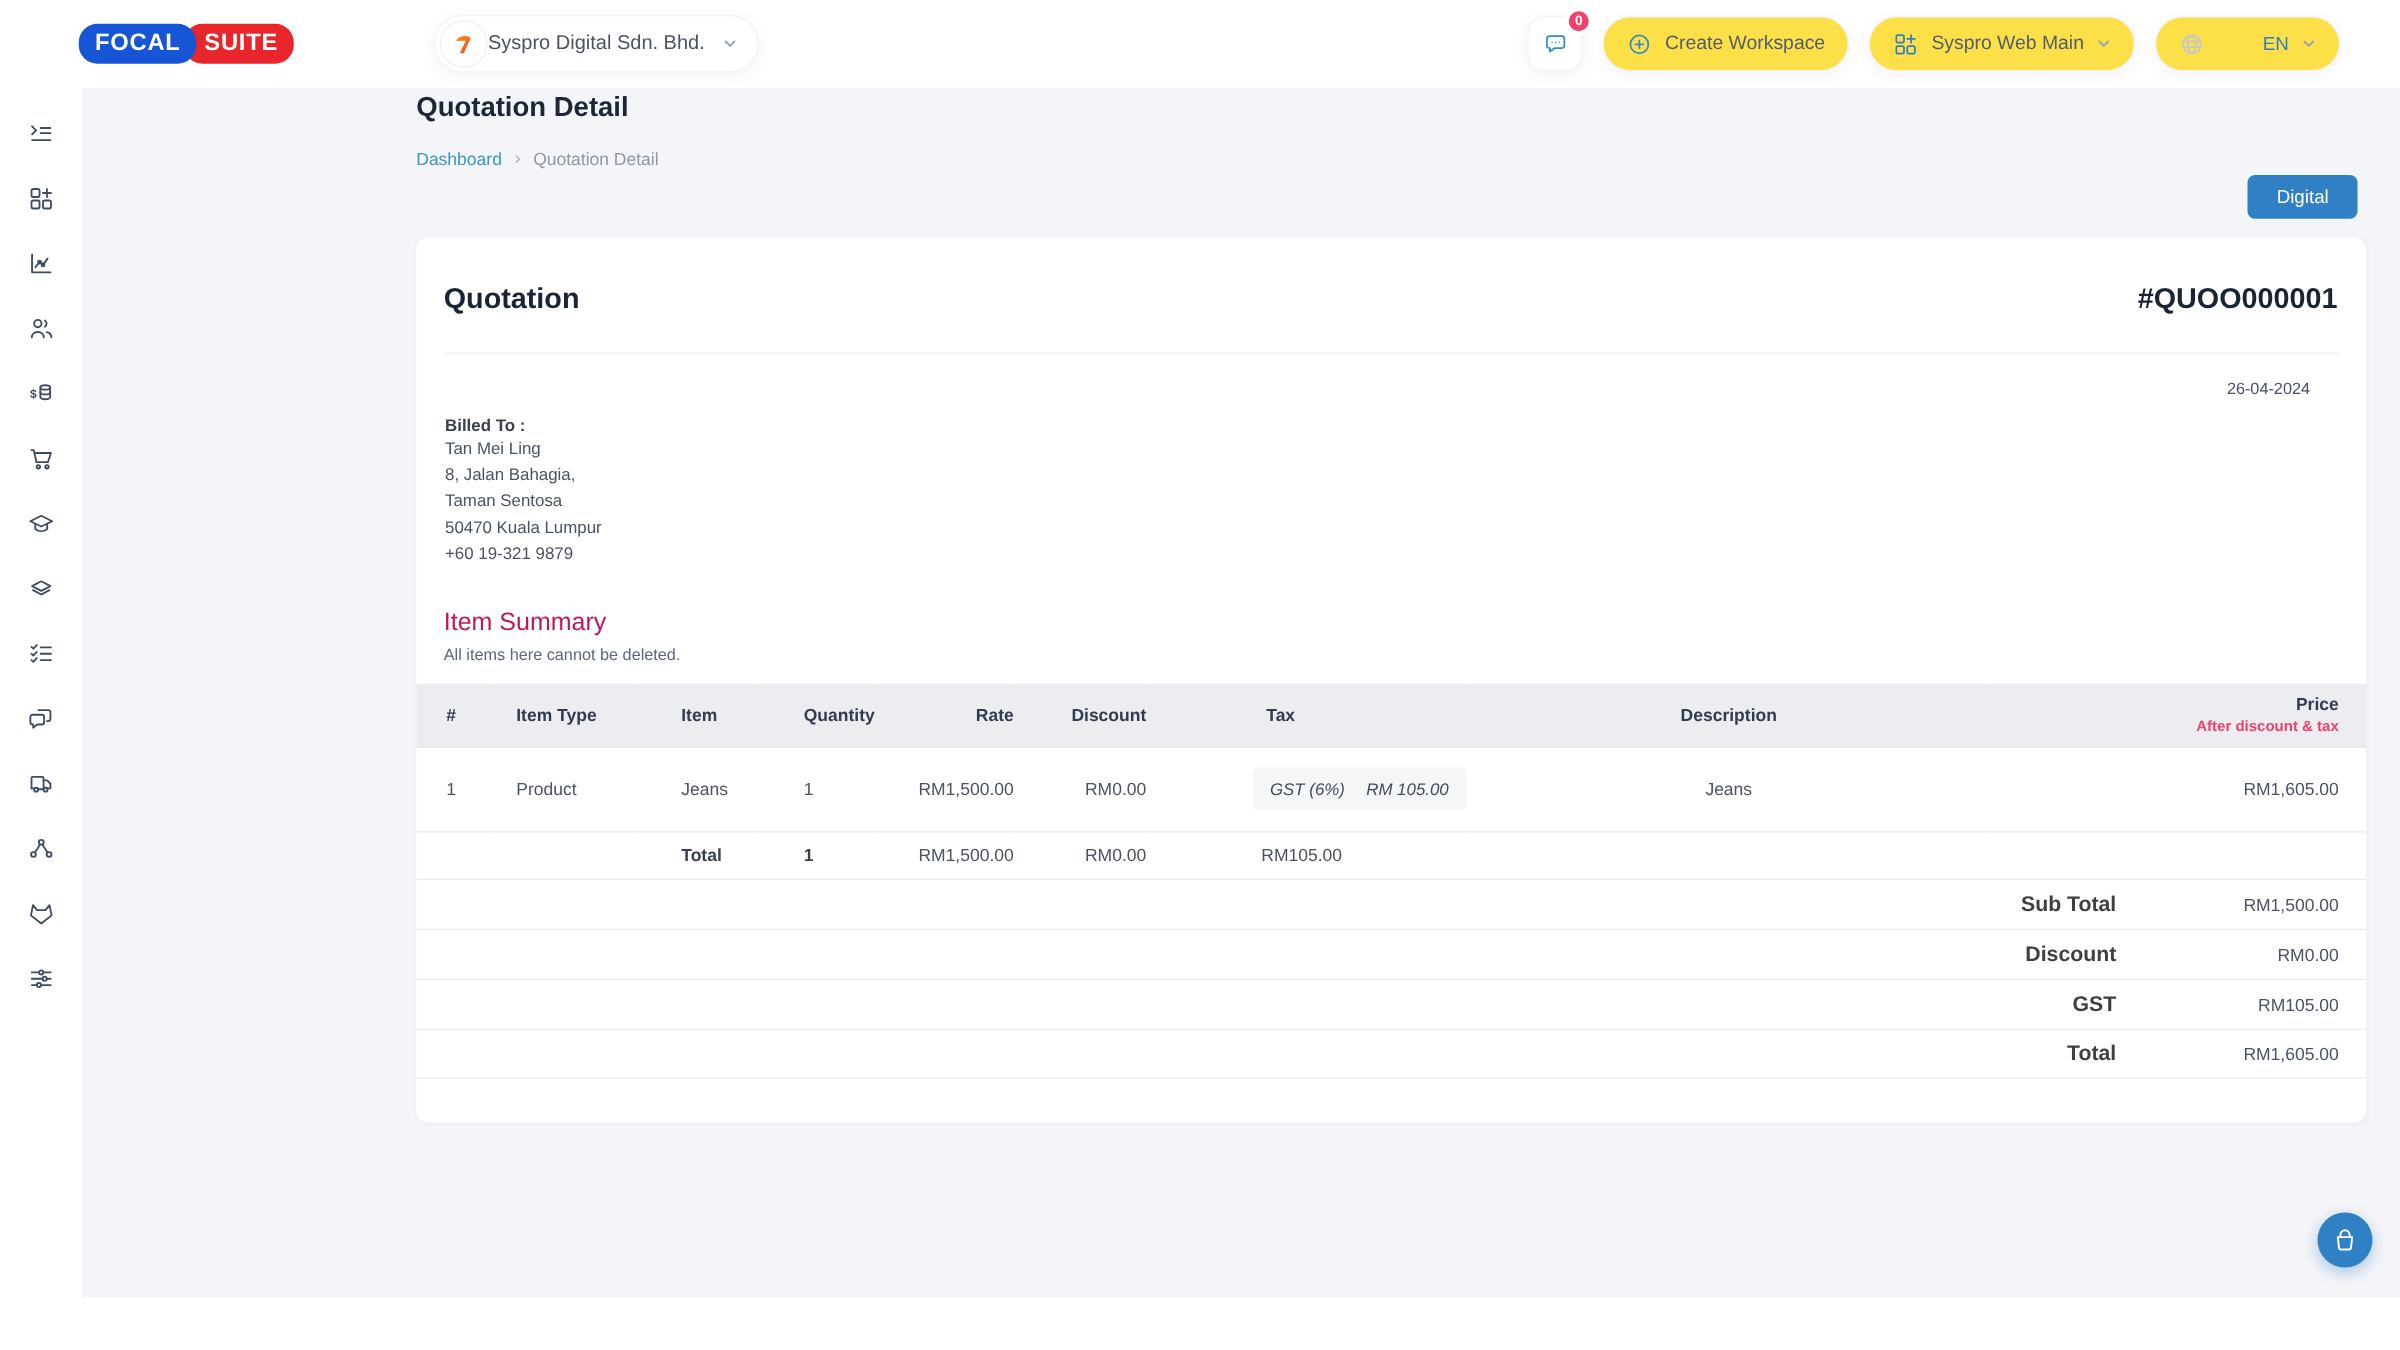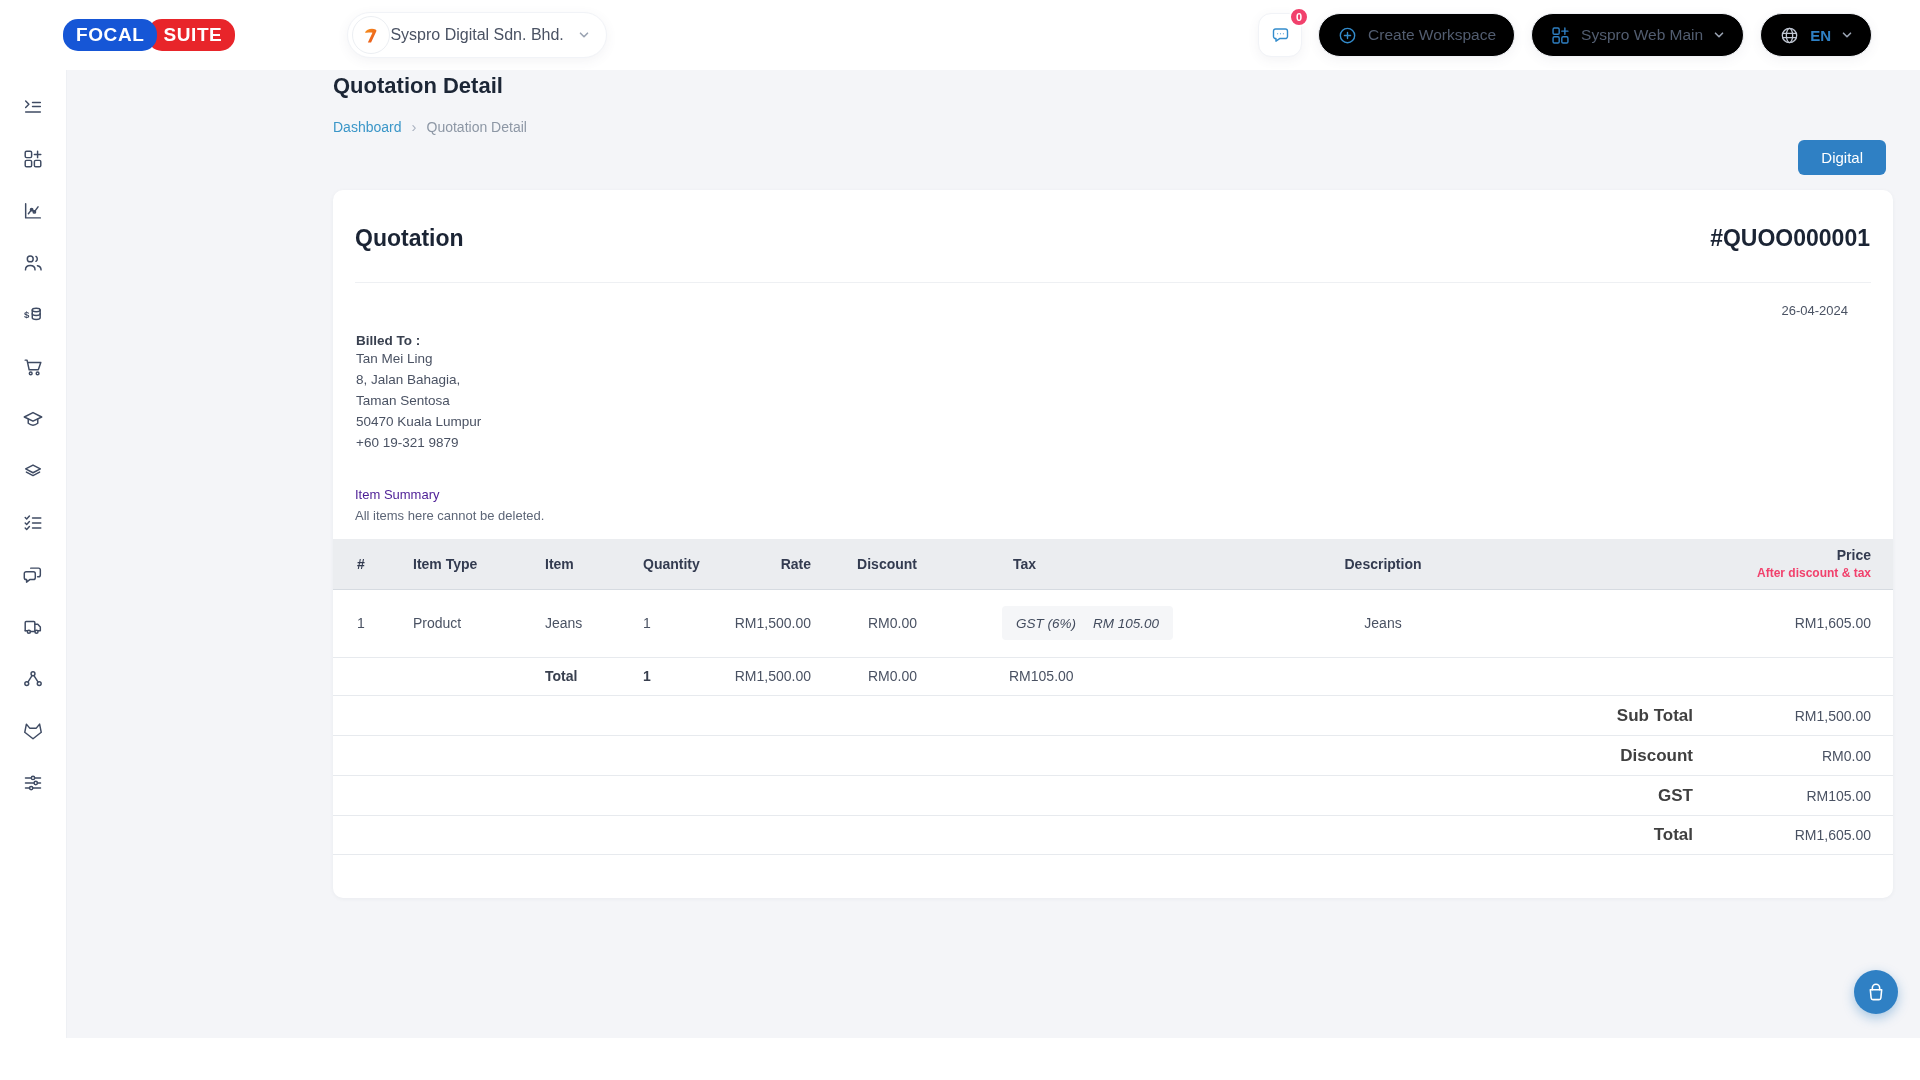--- a/index.html
+++ b/index.html
@@ -12,22 +12,22 @@
   .topbar { position:absolute; top:0; left:0; width:1920px; height:70px; background:#fff; display:flex; align-items:center; z-index:6; }
   .logo { margin-left:63px; display:flex; align-items:center; font-weight:700; font-size:19px; letter-spacing:.6px; }
   .logo .focal { background:#1656d6; color:#fff; padding:5px 13px 5px 13px; border-radius:15px; position:relative; z-index:1; }
   .logo .suite { background:#e8252a; color:#fff; padding:5px 13px 5px 16px; border-radius:15px; margin-left:-10px; }
   .ws-pill { margin-left:112px; height:46px; background:#fff; border:1px solid #f1f3f7; border-radius:25px; display:flex; align-items:center; padding:0 16px 0 4px; box-shadow:0 3px 12px rgba(80,90,120,.07); cursor:pointer; }
   .ws-avatar { width:38px; height:38px; border-radius:50%; border:1px solid #eceff3; background:#fff; display:flex; align-items:center; justify-content:center; }
   .ws-name { margin:0 14px 0 0; font-size:16px; color:#4a5263; }
   .top-right { margin-left:auto; margin-right:48px; display:flex; align-items:center; gap:16px; }
   .icon-btn { width:44px; height:44px; border-radius:13px; background:#fff; border:1px solid #f1f3f7; box-shadow:0 3px 12px rgba(80,90,120,.07); display:flex; align-items:center; justify-content:center; position:relative; cursor:pointer; }
   .badge { position:absolute; top:-7px; right:-8px; min-width:20px; height:20px; padding:0 5px; border-radius:11px; background:#f1416c; color:#fff; font-size:11px; font-weight:700; display:flex; align-items:center; justify-content:center; border:2px solid #fff; }
-  .pill-btn { height:44px; border-radius:24px; background:#000000; border:1px solid #f1f3f7; box-shadow:0 3px 12px rgba(80,90,120,.07); display:flex; align-items:center; gap:10px; padding:0 18px; font-size:15.5px; color:#525d70; cursor:pointer; white-space:nowrap; }
-  .pill-btn .lang-code { color:#2f80c4; font-weight:700; font-size:15px; }
+  .pill-btn { height:44px; border-radius:24px; background:#fde047; border:1px solid #f1f3f7; box-shadow:0 3px 12px rgba(80,90,120,.07); display:flex; align-items:center; gap:10px; padding:0 18px; font-size:15.5px; color:#525d70; cursor:pointer; white-space:nowrap; }
+  .pill-btn .lang-code { color:#2f80c4; font-weight:400; font-size:15px;margin-left:36px; }
   
   .icn { width:22px; height:22px; stroke:#3f4b63; stroke-width:1.6; fill:none; stroke-linecap:round; stroke-linejoin:round; }
   .icn-blue { width:21px; height:21px; stroke:#338ccc; stroke-width:1.6; fill:none; stroke-linecap:round; stroke-linejoin:round; }
   .icn-gray { width:21px; height:21px; stroke:#c0c7d3; stroke-width:1.5; fill:none; stroke-linecap:round; stroke-linejoin:round; }
   .icn-white { width:22px; height:22px; stroke:#ffffff; stroke-width:1.7; fill:none; stroke-linecap:round; stroke-linejoin:round; }
   .chev { width:12px; height:12px; stroke:#9aa3b2; stroke-width:1.6; fill:none; stroke-linecap:round; stroke-linejoin:round; }
   
   .sidebar { position:absolute; top:70px; left:0; width:67px; height:968px; background:#fff; border-right:1px solid #eef0f4; display:flex; flex-direction:column; align-items:center; padding-top:26px; gap:30px; z-index:5; }
   .side-item { width:22px; height:22px; cursor:pointer; display:flex; }
   
@@ -45,21 +45,21 @@
   .q-number { font-size:23px; font-weight:700; color:#1b2434; line-height:32px; }
   .divider { border-top:1px solid #eef0f3; margin:0 22px; }
   .start-date { text-align:right; padding:16px 45px 0 0; }
   .sd-label { font-size:13px; font-weight:700; color:#39404f; }
   .sd-value { font-size:13px; color:#4a5263; margin-top:4px; }
   .billed { margin-top:16px; padding-left:23px; }
   .billed-label { font-size:13.5px; font-weight:700; color:#39404f; line-height:14px; }
   .billed-line { font-size:13.5px; color:#4a5263; line-height:21px; }
   .billed-line:first-of-type { margin-top:7px; }
   .item-summary { margin-top:34px; padding-left:22px; }
-  .is-title { font-size:13px; font-weight:500; color:#4c1d95; }
+  .is-title { font-size:20px; font-weight:500; color:#be185d; }
   .is-note { font-size:13px; color:#5d6677; margin-top:6px; }
   
   table { width:100%; border-collapse:collapse; table-layout:fixed; margin-top:16px; }
   thead tr { background:#ebedf0; height:50px; }
   th { font-size:14px; font-weight:700; color:#333b50; vertical-align:middle; }
   .th-idx, .td-idx { text-align:left; padding-left:24px; }
   .th-type,.td-type { text-align:left; padding-left:22px; }
   .th-item,.td-item { text-align:left; padding-left:34px; }
   .th-qty,.td-qty { text-align:left; padding-left:40px; }
   .th-rate,.td-rate { text-align:right; }

